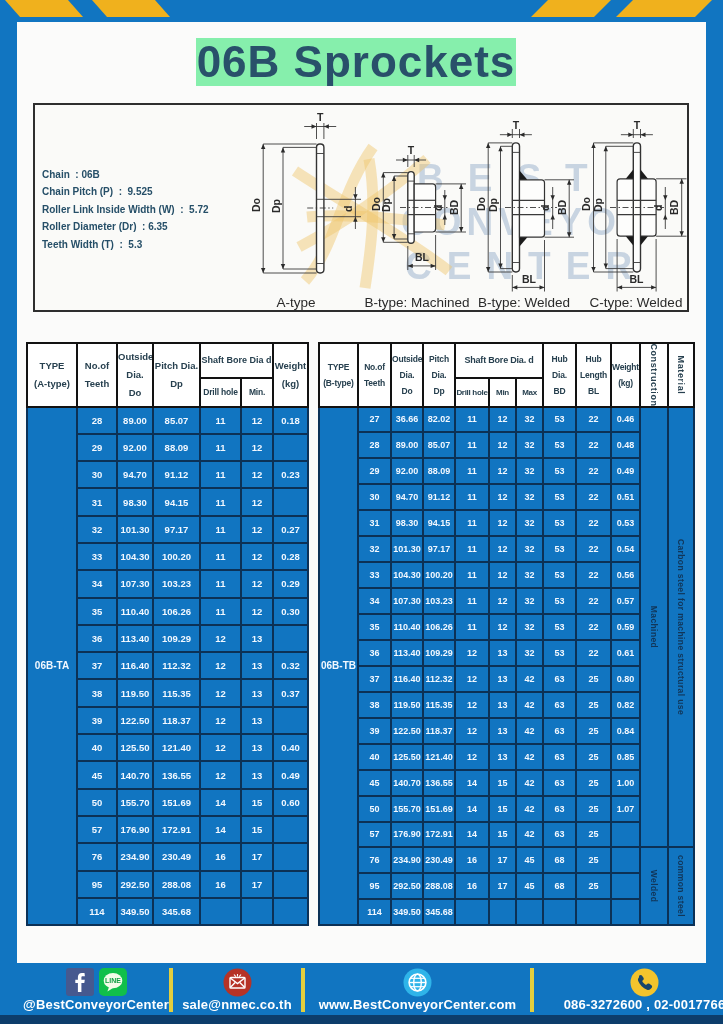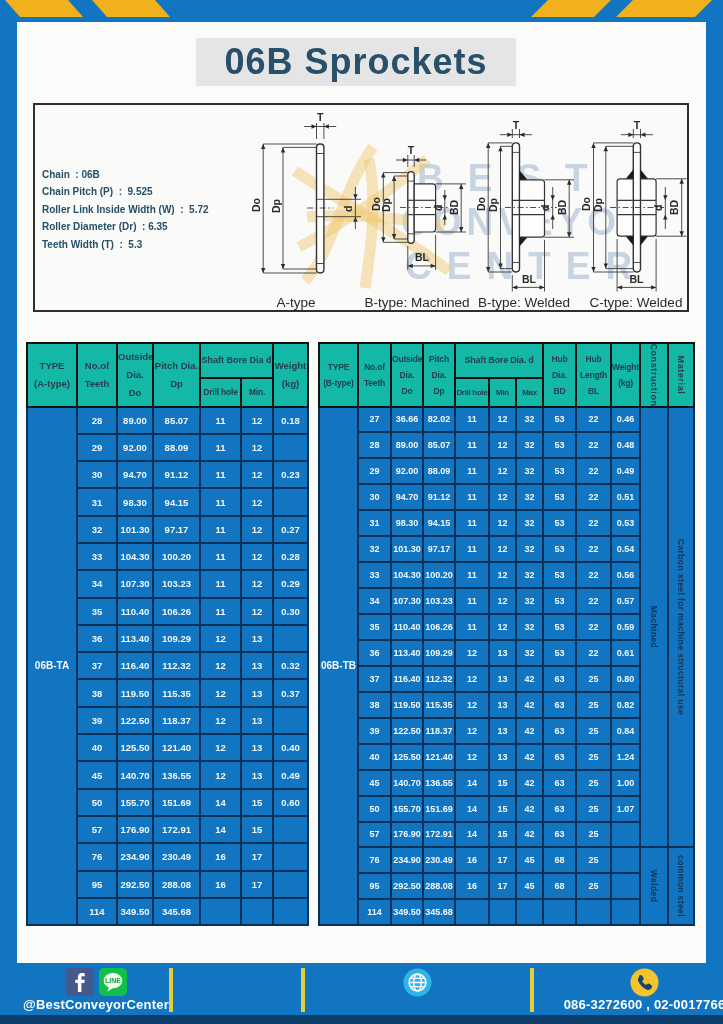--- a/index.html
+++ b/index.html
@@ -1,31 +1,31 @@
 <!DOCTYPE html>
 <html><head><meta charset="utf-8">
 <style>
 * { margin:0; padding:0; box-sizing:border-box; }
 html,body { width:723px; height:1024px; overflow:hidden; }
 #page { position:relative; width:723px; height:1024px; background:#1175c1; font-family:"Liberation Sans", sans-serif; }
 .band { position:absolute; left:0; top:0; }
 .white { position:absolute; left:17px; top:22px; width:689px; height:941px; background:#fbfbfa; }
-.banner { position:absolute; left:196px; top:38px; width:320px; height:48px; background:#e5e5e5; color:#29506a;
-  font-size:36px; font-weight:bold; text-align:center; line-height:47px; letter-spacing:1px; }
+.banner { position:absolute; left:196px; top:38px; width:320px; height:48px; background:#86efac; color:#29506a;
+  font-size:44px; font-weight:bold; text-align:center; line-height:47px; letter-spacing:1px; }
 .drawbox { position:absolute; left:33px; top:103px; width:656px; height:209px; background:#fafaf8; border:2px solid #2e2e2e; overflow:hidden; }
 .wm { position:absolute; left:0; top:0; width:100%; height:100%; }
 .wmrow { position:absolute; font-weight:bold; font-size:37px; color:rgba(159,181,206,0.55); font-family:"Liberation Sans",sans-serif; transform:scaleY(1.05); }
 .wmsw { position:absolute; }
 .spec { position:absolute; left:7px; top:61px; color:#264f68; font-weight:bold; font-size:10px; line-height:17.4px; white-space:pre; }
 .dl { font-family:"Liberation Sans",sans-serif; font-size:10.5px; fill:#2a2a2a; font-weight:bold; stroke:none; }
 .ar { fill:#2a2a2a; stroke:none; }
 .tbl { position:absolute; border-collapse:collapse; table-layout:fixed; border:2px solid #121212; }
 .ltbl { left:26px; top:342px; width:281px; }
 .rtbl { left:318px; top:342px; width:376px; }
-.tbl th { background:#14b8a6; border:2px solid #121212; color:#27404f; font-weight:bold; text-align:center; padding:0; overflow:hidden; }
+.tbl th { background:#ffffff; border:2px solid #121212; color:#27404f; font-weight:bold; text-align:center; padding:0; overflow:hidden; }
 .ltbl th { font-size:9.5px; line-height:18px; }
 .rtbl th { font-size:8.5px; line-height:16px; letter-spacing:-0.2px; }
 .ltbl tr.h2 th { font-size:8.5px; letter-spacing:-0.2px; line-height:13px; }
 .rtbl tr.h2 th { font-size:8px; letter-spacing:-0.3px; line-height:13px; }
 .tbl th.sb { white-space:nowrap; font-size:9px; }
 .tbl tr.h1 th { height:34.5px; }
 .tbl tr.h2 th { height:29px; }
 .tbl th.vert, .tbl td.vb { position:relative; }
 .tbl th.vert span, .tbl td.vb span { position:absolute; left:50%; top:50%; transform:translate(-50%,-50%) rotate(90deg); white-space:nowrap; }
 .tbl th.vert span { font-size:9px; letter-spacing:0.6px; }
@@ -609,21 +609,21 @@
         </tr>
         <tr class="b">
           <td>40</td>
           <td>125.50</td>
           <td>121.40</td>
           <td>12</td>
           <td>13</td>
           <td>42</td>
           <td>63</td>
           <td>25</td>
-          <td>1.24</td>
+          <td>0.85</td>
         </tr>
         <tr class="b">
           <td>45</td>
           <td>140.70</td>
           <td>136.55</td>
           <td>14</td>
           <td>15</td>
           <td>42</td>
           <td>63</td>
           <td>25</td>
@@ -703,32 +703,47 @@
           <svg width="28" height="28" viewBox="0 0 28 28">
             <rect width="28" height="28" rx="5" fill="#11bf4a"></rect>
             <ellipse cx="14" cy="12.7" rx="9.3" ry="7.6" fill="#f4fce9"></ellipse>
             <path d="M10,19 l-1.6,4.6 l6,-3.8 z" fill="#f4fce9"></path>
             <text x="14" y="15.3" font-family="Liberation Sans, sans-serif" font-size="7" font-weight="bold" fill="#13a045" text-anchor="middle">LINE</text>
           </svg>
         </div>
         <div class="ftxt">@BestConveyorCenter</div>
       </div>
 <div class="fdiv" style="left:169px;"></div>
+<div class="fgrp" style="left:173px;width:128px;">
+        <div class="ficons">
+          <svg width="29" height="29" viewBox="0 0 29 29">
+            <circle cx="14.5" cy="14.5" r="14" fill="#b63327"></circle>
+            <g fill="none" stroke="#fff" stroke-width="1.4">
+              <rect x="7" y="9.5" width="15" height="10.5" rx="0.8"></rect>
+              <path d="M7.3,10 L14.5,15.5 L21.7,10"></path>
+              <path d="M7.3,19.5 L12.2,14.5 M21.7,19.5 L16.8,14.5"></path>
+            </g>
+            <path d="M11,6.5 l1.8,2.2 M14.5,6 l0,2.5 M18,6.5 l-1.8,2.2" stroke="#fff" stroke-width="1.1" fill="none"></path>
+          </svg>
+        </div>
+        <div class="ftxt">sale@nmec.co.th</div>
+      </div>
 <div class="fdiv" style="left:301px;"></div>
 <div class="fgrp" style="left:305px;width:225px;">
         <div class="ficons">
           <svg width="29" height="29" viewBox="0 0 29 29">
             <circle cx="14.5" cy="14.5" r="14" fill="#2fb4e9"></circle>
             <circle cx="14.5" cy="14.5" r="8.4" fill="none" stroke="#fff" stroke-width="1.6"></circle>
             <ellipse cx="14.5" cy="14.5" rx="3.8" ry="8.4" fill="none" stroke="#fff" stroke-width="1.4"></ellipse>
             <line x1="6.1" y1="14.5" x2="22.9" y2="14.5" stroke="#fff" stroke-width="1.4"></line>
             <line x1="7.4" y1="10.3" x2="21.6" y2="10.3" stroke="#fff" stroke-width="1.2"></line>
             <line x1="7.4" y1="18.7" x2="21.6" y2="18.7" stroke="#fff" stroke-width="1.2"></line>
           </svg>
         </div>
+        <div class="ftxt">www.BestConveyorCenter.com</div>
       </div>
 <div class="fdiv" style="left:530px;"></div>
 <div class="fgrp" style="left:550px;width:189px;border-radius:20px;">
         <div class="ficons">
           <svg width="29" height="29" viewBox="0 0 29 29">
             <circle cx="14.5" cy="14.5" r="14" fill="#f3c42d"></circle>
             <path d="M9.2,7.6 c1,-0.9 2.3,-0.8 2.9,0.1 l1.4,2 c0.5,0.8 0.3,1.8 -0.4,2.4 l-0.9,0.8 c0.5,1.4 2.5,3.4 3.9,4 l0.9,-0.9 c0.6,-0.7 1.7,-0.8 2.4,-0.3 l2,1.5 c0.9,0.7 1,1.9 0.1,2.8 l-1,1 c-0.9,0.9 -2.3,1.2 -3.5,0.7 c-4,-1.6 -7.2,-4.8 -8.8,-8.8 c-0.5,-1.2 -0.2,-2.6 0.7,-3.5 z" fill="#17456b"></path>
           </svg>
         </div>
         <div class="ftxt">086-3272600 , 02-0017766</div>

